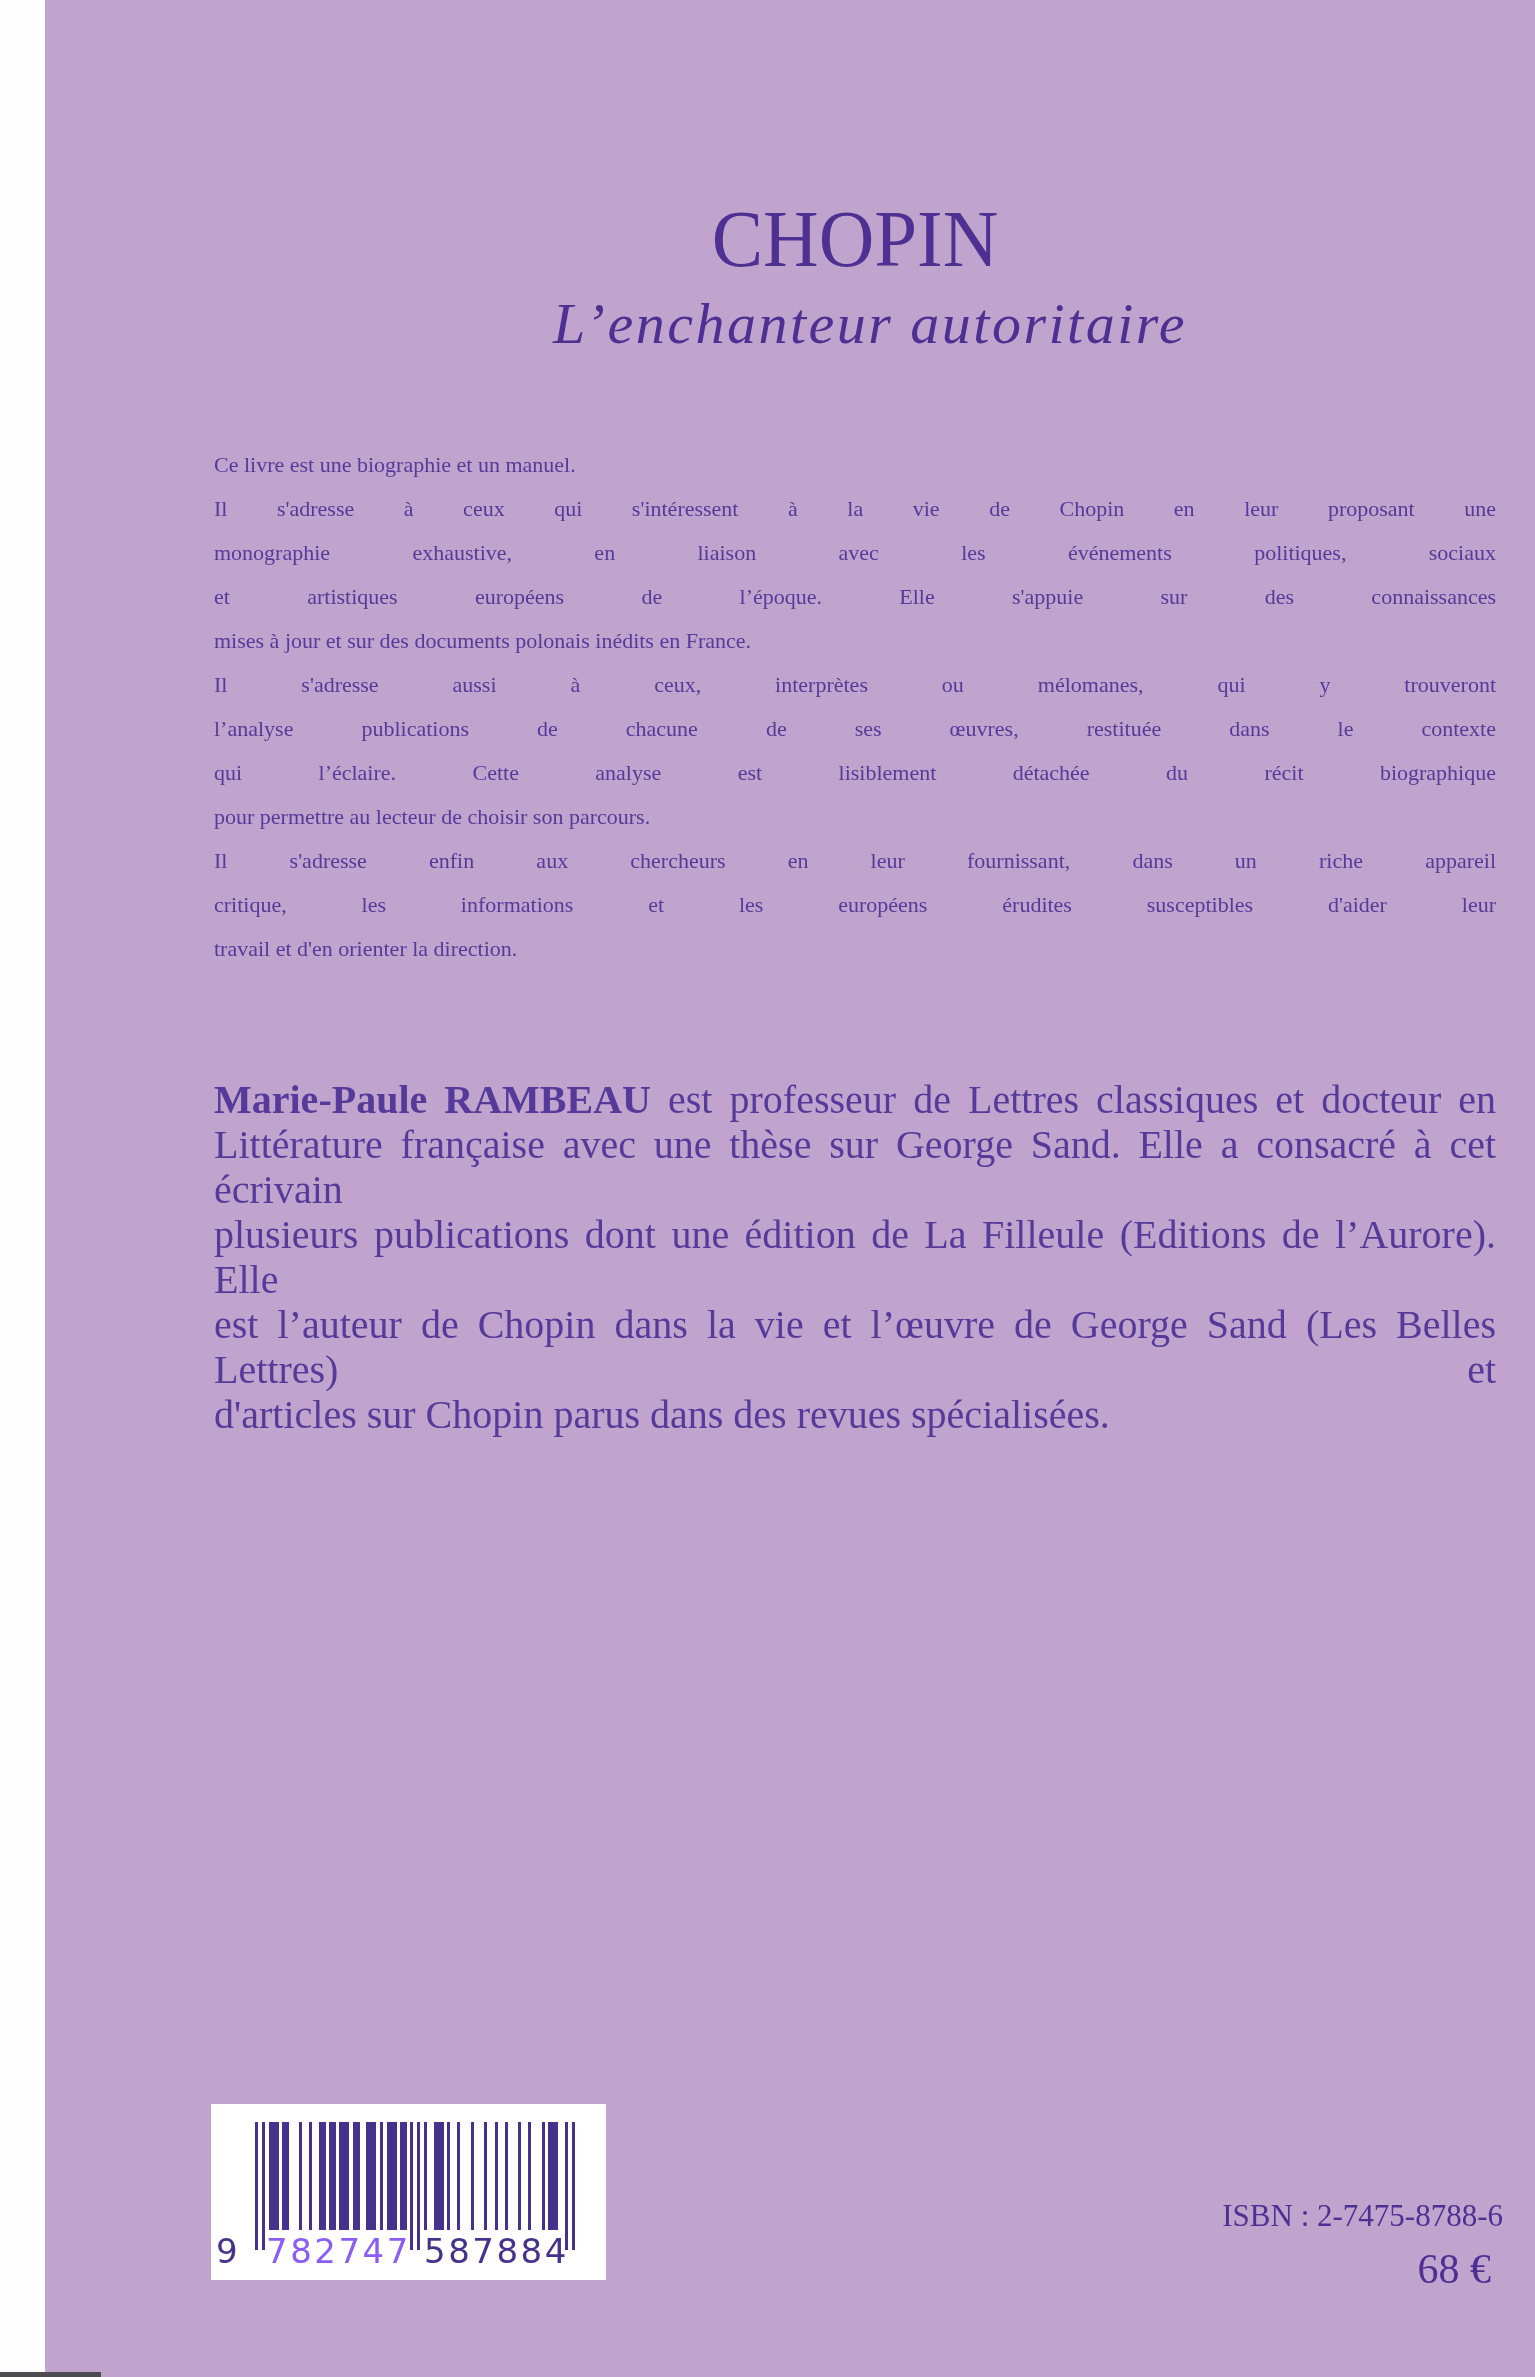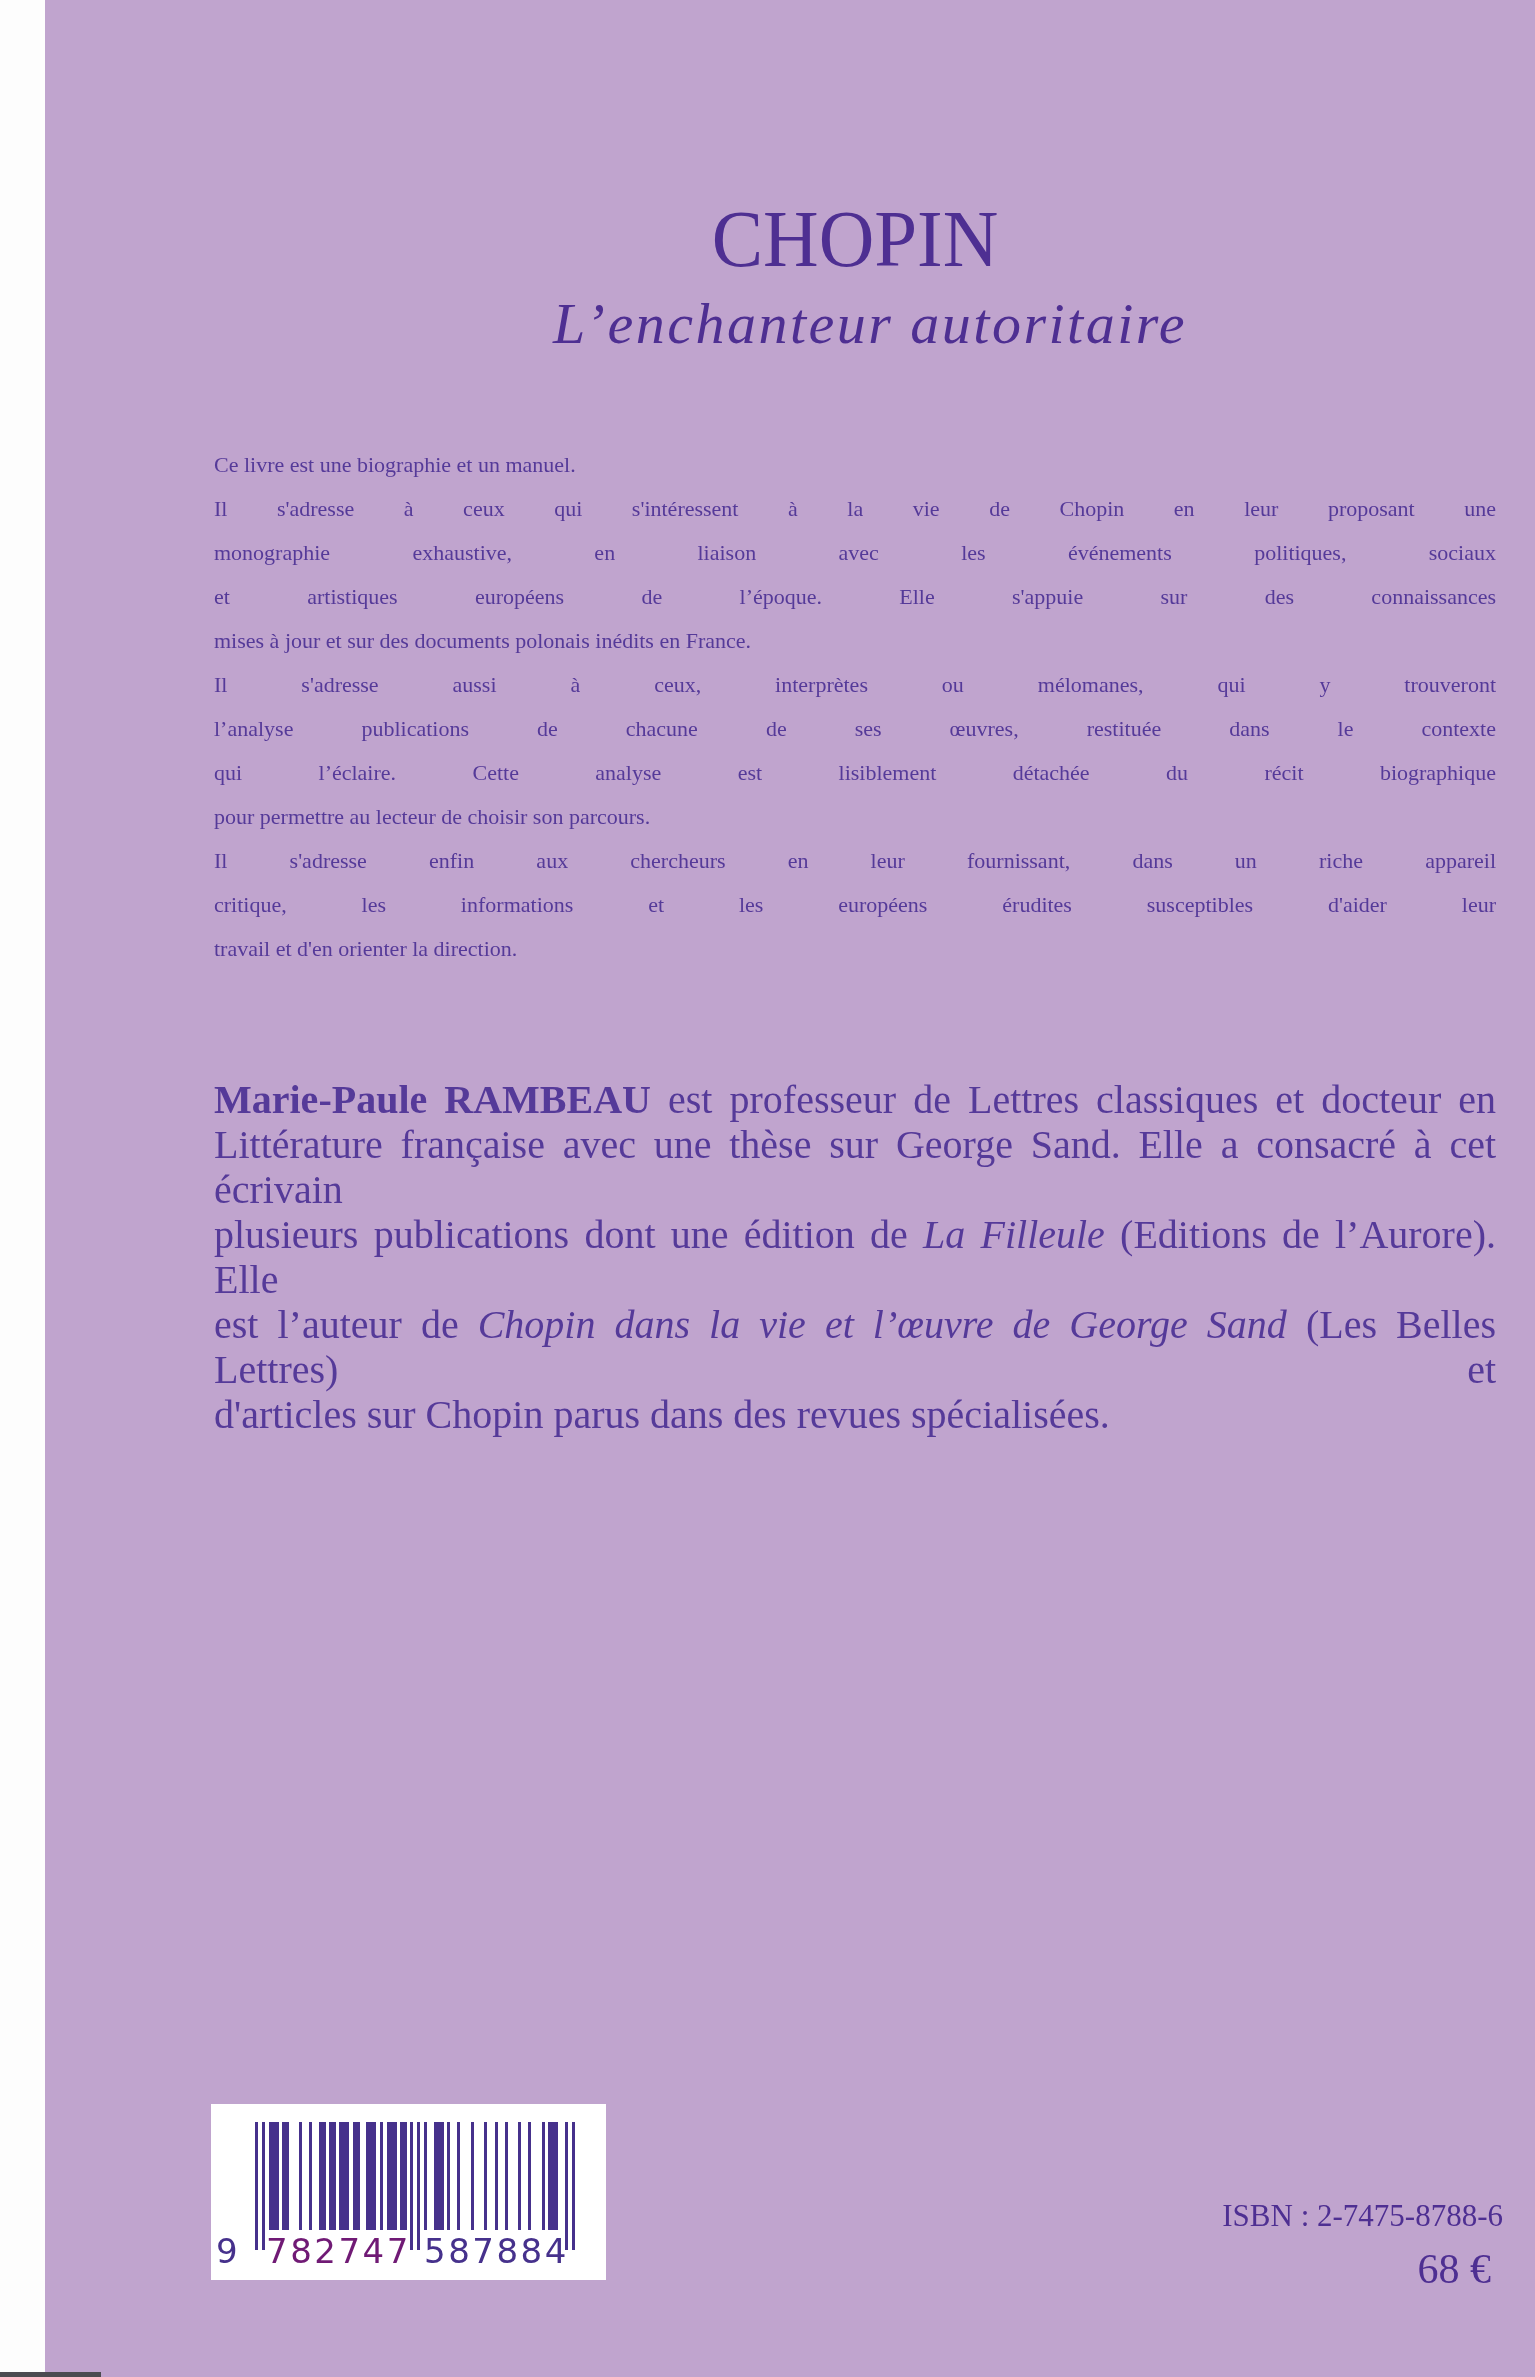--- a/index.html
+++ b/index.html
@@ -10,21 +10,21 @@
          font-size:81px;line-height:1;transform:scaleX(.95);transform-origin:center;}
   .subtitle{position:absolute;left:229px;top:295px;width:1282px;text-align:center;
             font-size:58px;font-style:italic;line-height:1;letter-spacing:2.5px;}
   .desc{position:absolute;left:214px;top:443px;width:1282px;font-size:22px;}
   .desc .line{line-height:44px;}
   .bio{position:absolute;left:214px;top:1077px;width:1282px;font-size:40px;}
   .bio .line{line-height:45px;}
   .line{text-align:left;}
   .line.just{text-align:justify;text-align-last:justify;}
   .b{font-weight:bold;}
-  .i{font-style:italic;}
+  .i{}
   .barcode-panel{position:absolute;left:211px;top:2104px;width:395px;height:176px;background:#ffffff;}
   .bars{position:absolute;left:44px;top:17.6px;width:320px;height:128px;}
   .bar{position:absolute;top:0;height:108px;}
   .bar.tall{height:128px;}
   .bc-digit{position:absolute;top:130px;font-family:"DejaVu Sans",sans-serif;
             font-size:34px;line-height:1;}
   .d9{left:5px;}
   .g1{left:55px;width:143px;text-align:center;letter-spacing:2.5px;}
   .g2{left:213px;width:143px;text-align:right;letter-spacing:2.5px;}
   .isbn{position:absolute;right:32px;top:2200px;font-size:31px;line-height:1;}
@@ -90,21 +90,21 @@
         <div class="bar" style="left: 240px; width: 3.4px; background: rgb(70, 49, 140);"></div>
         <div class="bar" style="left: 250px; width: 3.4px; background: rgb(70, 49, 140);"></div>
         <div class="bar" style="left: 263px; width: 3.4px; background: rgb(70, 49, 140);"></div>
         <div class="bar" style="left: 273px; width: 3.4px; background: rgb(70, 49, 140);"></div>
         <div class="bar" style="left: 287px; width: 3.4px; background: rgb(70, 49, 140);"></div>
         <div class="bar" style="left: 293px; width: 10px; background: rgb(70, 49, 140);"></div>
         <div class="bar tall" style="left: 310px; width: 3.4px; background: rgb(70, 49, 140);"></div>
         <div class="bar tall" style="left: 317px; width: 3.4px; background: rgb(70, 49, 140);"></div>
       </div>
     <div class="bc-digit d9" style="color: rgb(70, 49, 140);">9</div>
-    <div class="bc-digit g1" style="color: #701a75;">782747</div>
+    <div class="bc-digit g1" style="color: #8b5cf6;">782747</div>
     <div class="bc-digit g2" style="color: rgb(70, 49, 140);">587884</div>
   </div>
 
   <div class="isbn" style="color: rgb(78, 47, 146);">ISBN : 2-7475-8788-6</div>
   <div class="price" style="color: rgb(78, 47, 146);">68 €</div>
 
   <div class="artifact"></div>
 </div>
 
 

